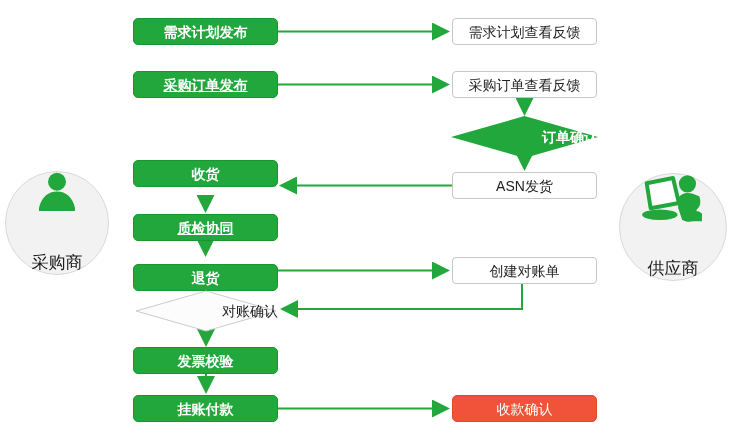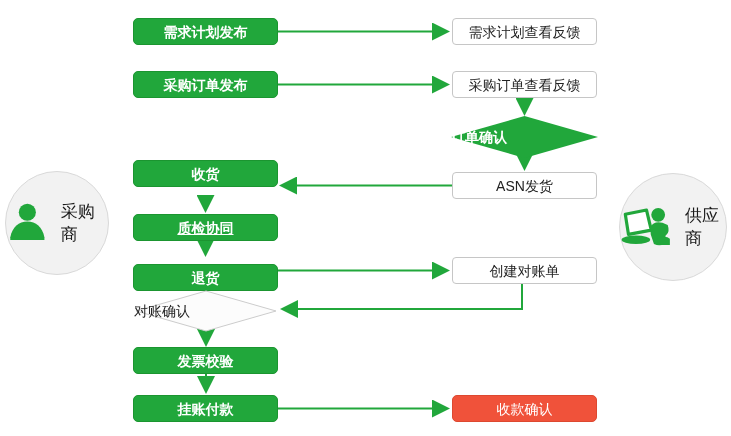--- a/index.html
+++ b/index.html
@@ -19,33 +19,33 @@
   .arrowhead{fill:var(--green);}
   .pbox{
     position:absolute;width:145px;height:27px;box-sizing:border-box;
     display:flex;align-items:center;justify-content:center;
     font-size:14px;border-radius:5px;line-height:1;
   }
   .pbox.green{background:var(--green);border:1px solid var(--green-dark);color:var(--text-light);font-weight:bold;}
   .pbox.outline{background:var(--box-fill);border:1px solid var(--box-border);color:var(--text-dark);border-radius:4px;}
   .pbox.red{background:var(--red);border:1px solid var(--red-dark);color:var(--text-light);font-weight:normal;}
   .diamond{
-    position:absolute;display:flex;align-items:center;justify-content:flex-start;
+    position:absolute;display:flex;align-items:center;justify-content:flex-end;
     font-size:14px;line-height:1;
   }
   .diamond svg{position:absolute;left:0;top:0;width:100%;height:100%;}
   .diamond .lbl{position:relative;z-index:1;}
   .diamond.green-d{color:var(--text-light);font-weight:bold;}
   .diamond.green-d polygon{fill:var(--green);}
   .diamond.gray-d{color:var(--text-dark);}
   .diamond.gray-d polygon{fill:#fcfcfc;stroke:#cccccc;stroke-width:1;}
   .actor{
     position:absolute;border-radius:50%;background:var(--circle-fill);
     border:1px solid var(--circle-border);box-sizing:border-box;
-    display:flex;flex-direction:row;align-items:center;justify-content:space-between;gap:12px;
+    display:flex;flex-direction:column;align-items:center;justify-content:space-between;gap:12px;
   }
   .actor .label{font-size:17px;color:#1a1a1a;}
   .actor .icon-fill{fill:var(--green);}
   .actor .screen{fill:#ffffff;stroke:var(--green);stroke-width:6;stroke-linejoin:round;}
 </style>
 </head>
 <body>
 
 <div class="canvas">
 
@@ -84,21 +84,21 @@
       <circle class="icon-fill" cx="72" cy="15" r="13"></circle>
       <path class="icon-fill" d="M57,38 Q64,26 80,30 L90,34 Q94,46 88,52 L86,54 L84,70 Q74,75 64,70 L58,52 Z"></path>
       <path class="icon-fill" d="M72,58 Q88,54 94,60 L94,72 L70,72 Z"></path>
     </svg>
     <span class="label">供应商</span>
   </div>
 
   <div class="pbox green" style="left:133px;top:18px;">
     <span class="lbl">需求计划发布</span>
   </div>
-  <div class="pbox green" style="left:133px;top:71px;">
+  <div class="pbox green" style="left:133px;top:71px;text-decoration:underline;">
     <span class="lbl">采购订单发布</span>
   </div>
   <div class="pbox green" style="left:133px;top:160px;">
     <span class="lbl">收货</span>
   </div>
   <div class="pbox green" style="left:133px;top:214px;text-decoration:underline;">
     <span class="lbl">质检协同</span>
   </div>
   <div class="pbox green" style="left:133px;top:264px;">
     <span class="lbl">退货</span>

